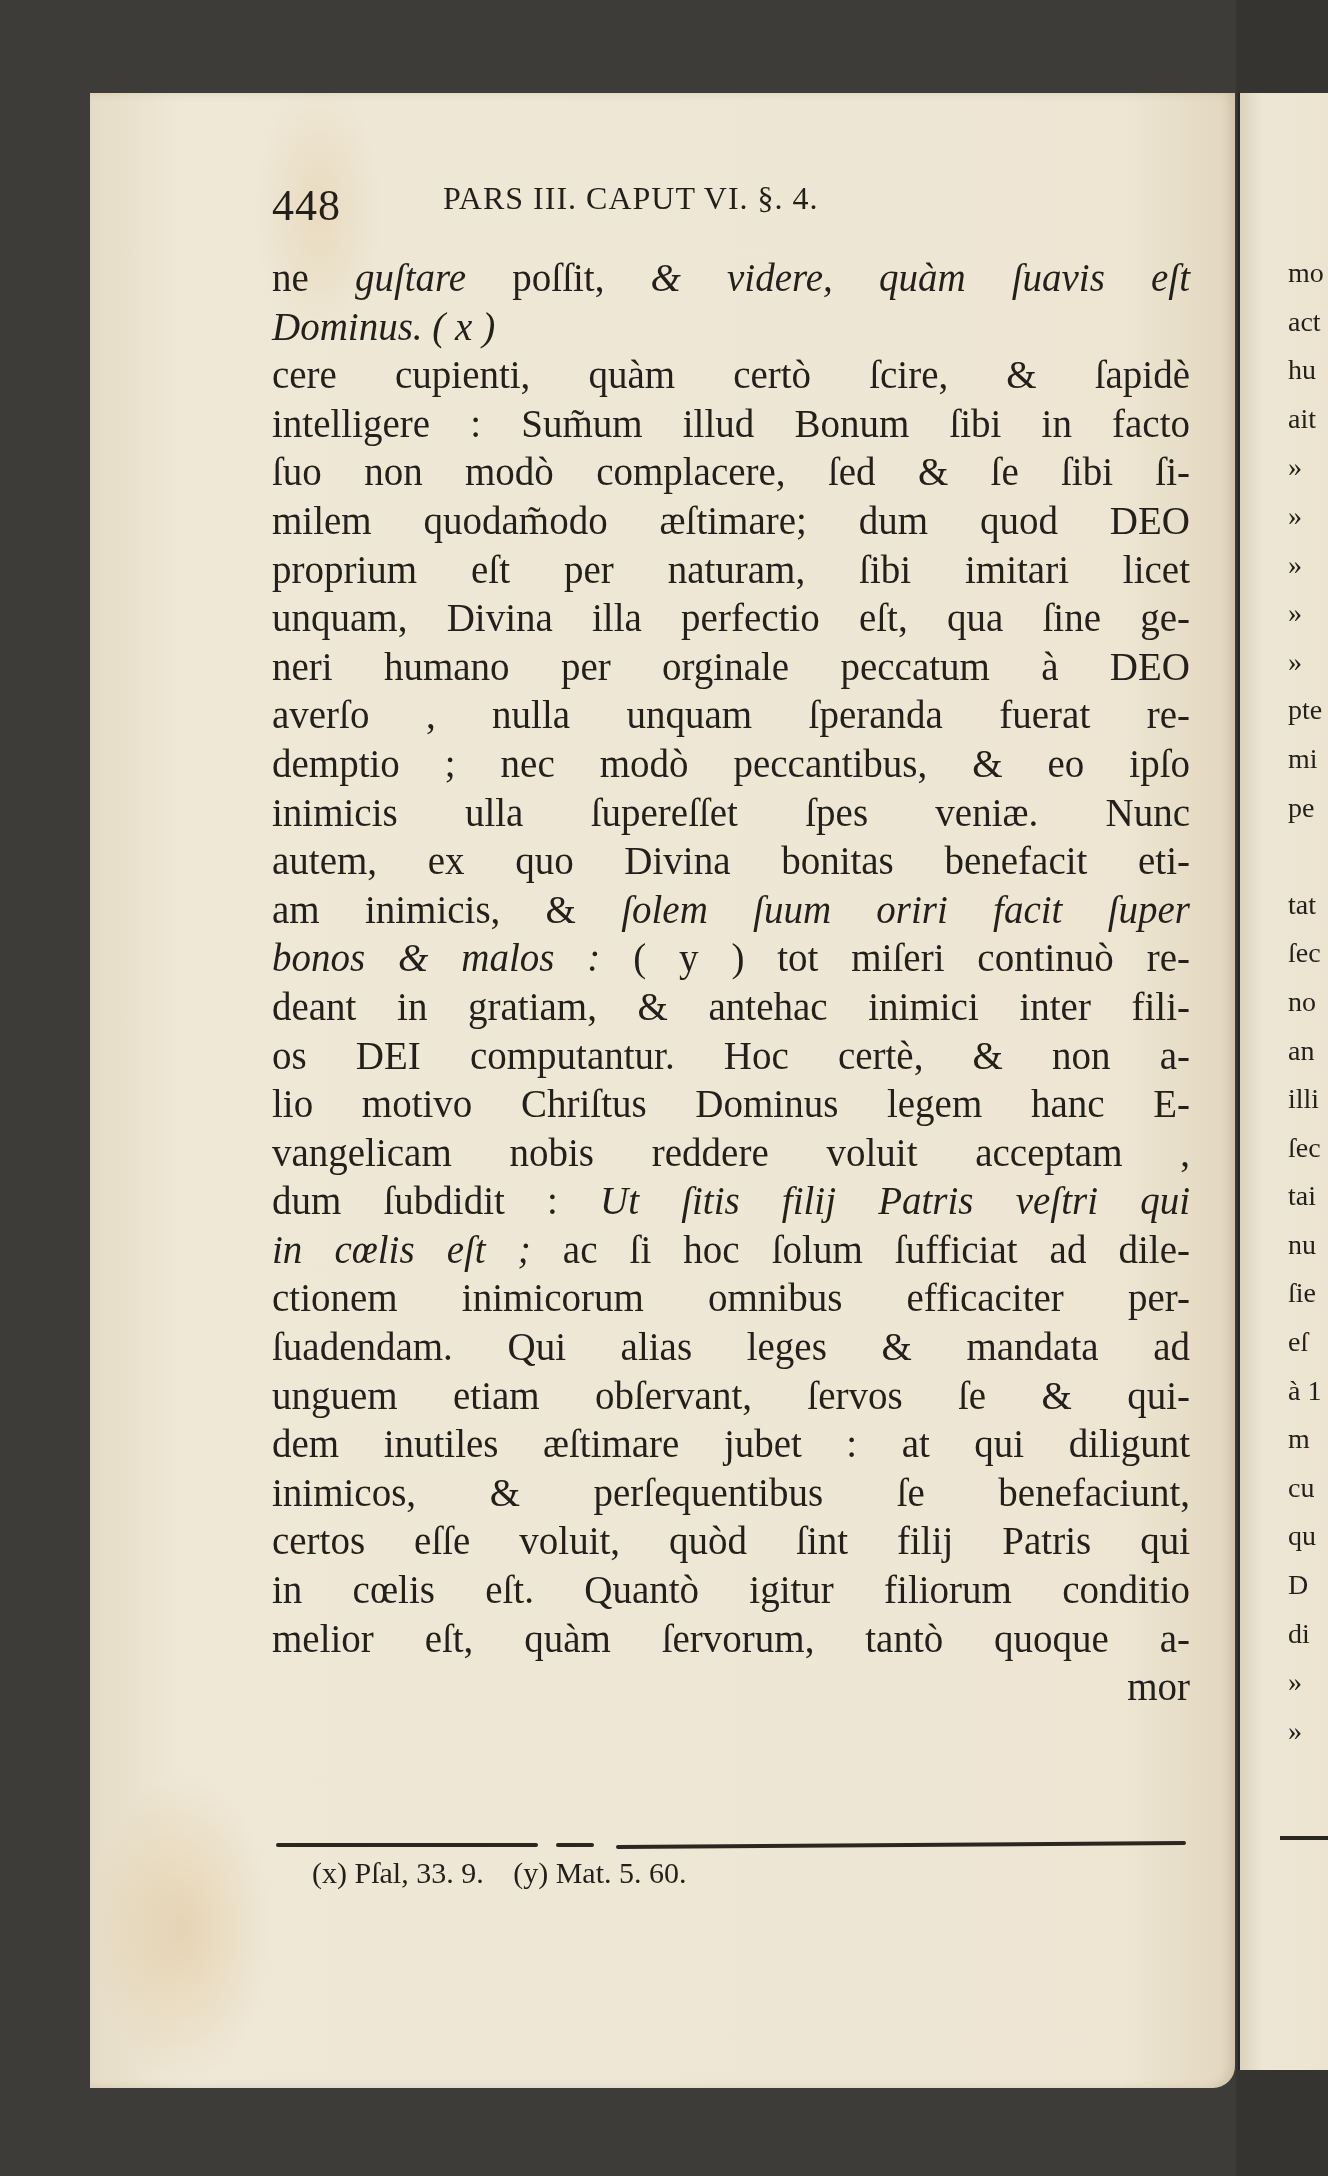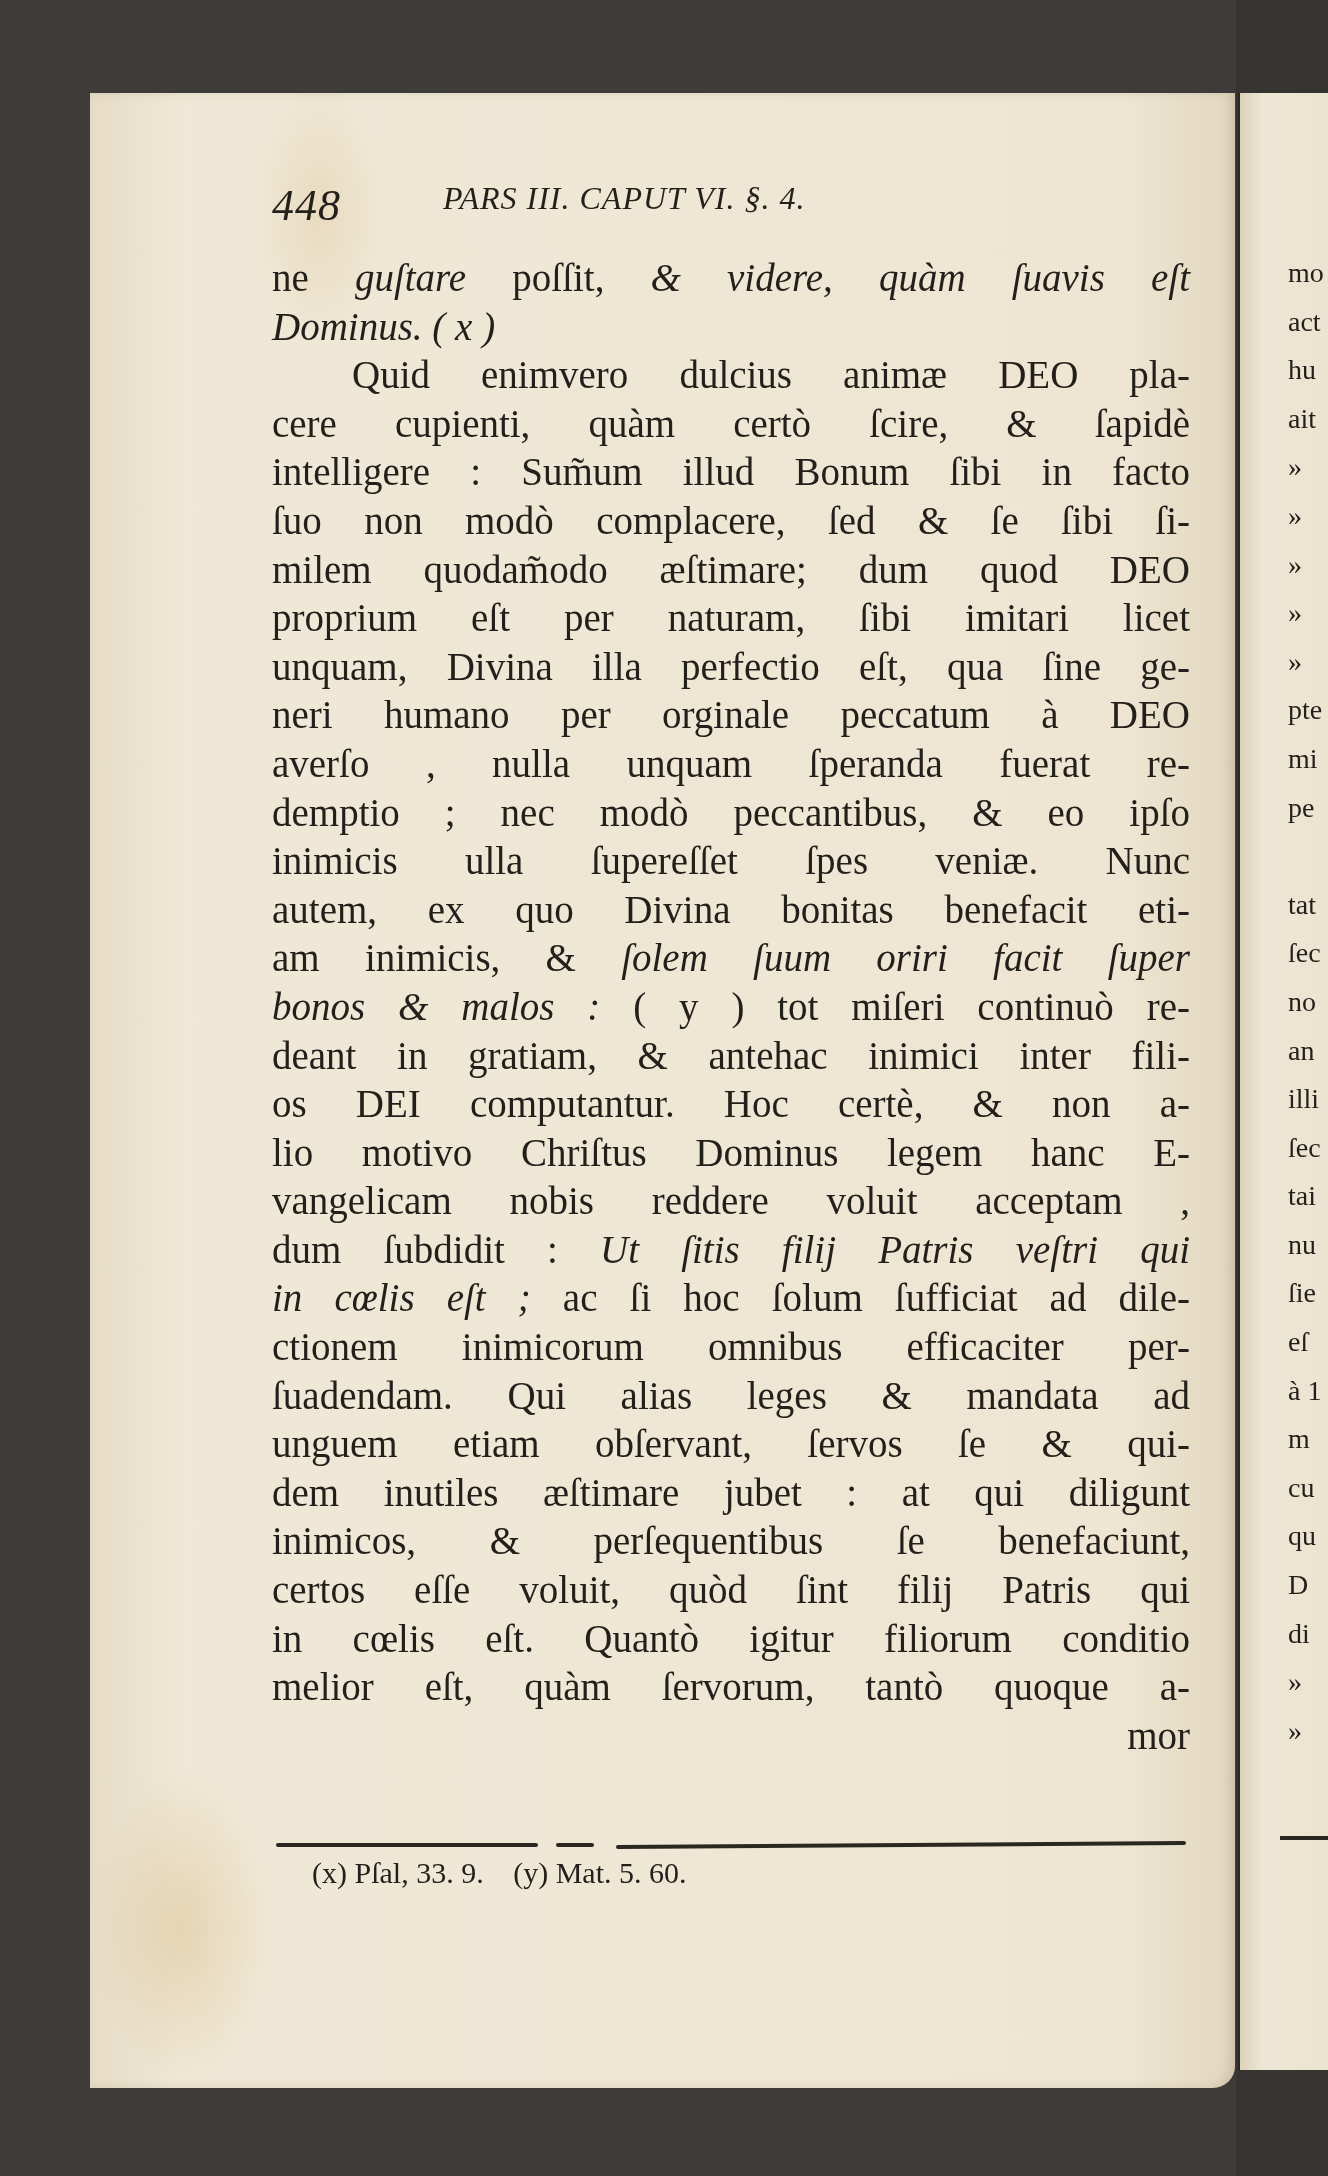--- a/index.html
+++ b/index.html
@@ -24,21 +24,21 @@
   }
   .facing-page {
     position:absolute; left:1238px; top:93px; width:90px; height:1977px;
     background:#ebe3cf;
     background-image: linear-gradient(90deg, #ddd2bb 0%, #ede6d4 25%, #ece4d0 100%);
     border-left:2px solid #2a2824;
     overflow:hidden;
   }
   .running-head {
     position:absolute; top:180px; left:0; right:0; height:60px;
-    color:#231f1a; font-family:"Liberation Serif", serif;font-style:italic;
+    color:#231f1a; font-family:"Liberation Serif", serif;
   }
   .folio {
     position:absolute; left:272px; top:0; font-size:44px; letter-spacing:1px;
   }
   .head-title {
     position:absolute; left:443px; top:0; font-size:32px; letter-spacing:1px; white-space:nowrap;
   }
   .body-text {
     position:absolute; left:272px; top:254px; width:918px;
     color:#231f1a; font-family:"Liberation Serif", serif;
@@ -114,21 +114,20 @@
 </div>
 
 <div class="running-head">
   <span class="folio">448</span>
   <span class="head-title">PARS III. CAPUT VI. §. 4.</span>
 </div>
 
 <div class="body-text" id="body-text">
     <div class="line"><span>ne </span><span class="it">guſtare</span><span> poſſit, </span><span class="it">&amp; videre, quàm ſuavis eſt</span></div>
     <div class="line short"><span class="it">Dominus. ( x )</span></div>
-    <div class="line indent"><span>Quid enimvero dulcius animæ DEO pla-</span></div>
     <div class="line"><span>cere cupienti, quàm certò ſcire, &amp; ſapidè</span></div>
     <div class="line"><span>intelligere : Sum̃um illud Bonum ſibi in facto</span></div>
     <div class="line"><span>ſuo non modò complacere, ſed &amp; ſe ſibi ſi-</span></div>
     <div class="line"><span>milem quodam̃odo æſtimare; dum quod DEO</span></div>
     <div class="line"><span>proprium eſt per naturam, ſibi imitari licet</span></div>
     <div class="line"><span>unquam, Divina illa perfectio eſt, qua ſine ge-</span></div>
     <div class="line"><span>neri humano per orginale peccatum à DEO</span></div>
     <div class="line"><span>averſo , nulla unquam ſperanda fuerat re-</span></div>
     <div class="line"><span>demptio ; nec modò peccantibus, &amp; eo ipſo</span></div>
     <div class="line"><span>inimicis ulla ſupereſſet ſpes veniæ.  Nunc</span></div>

